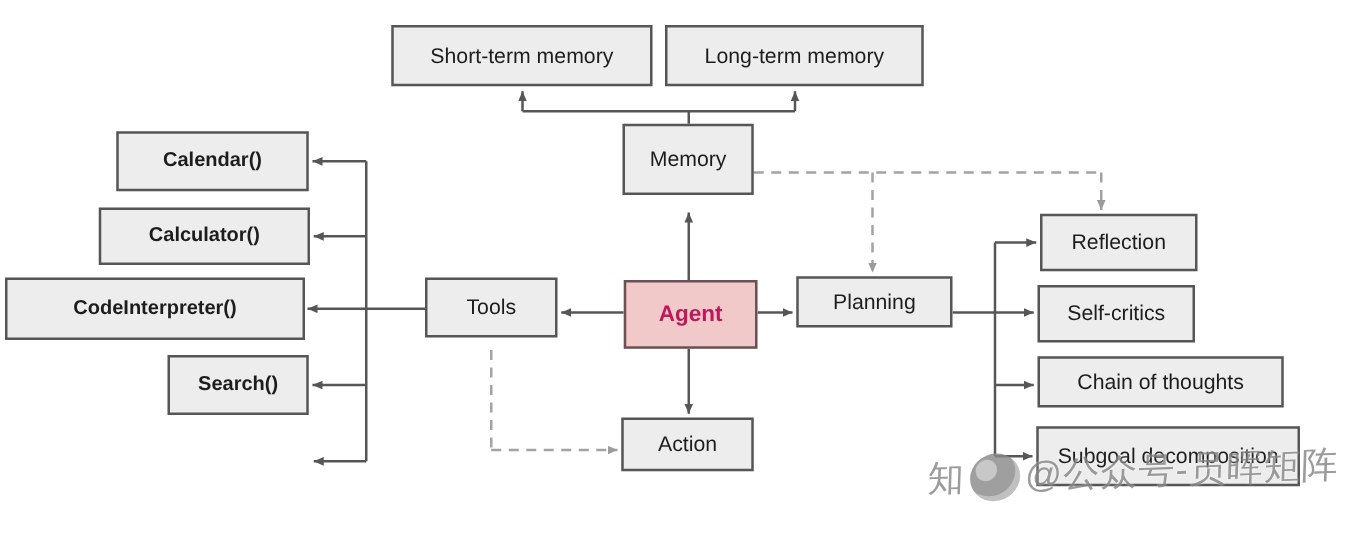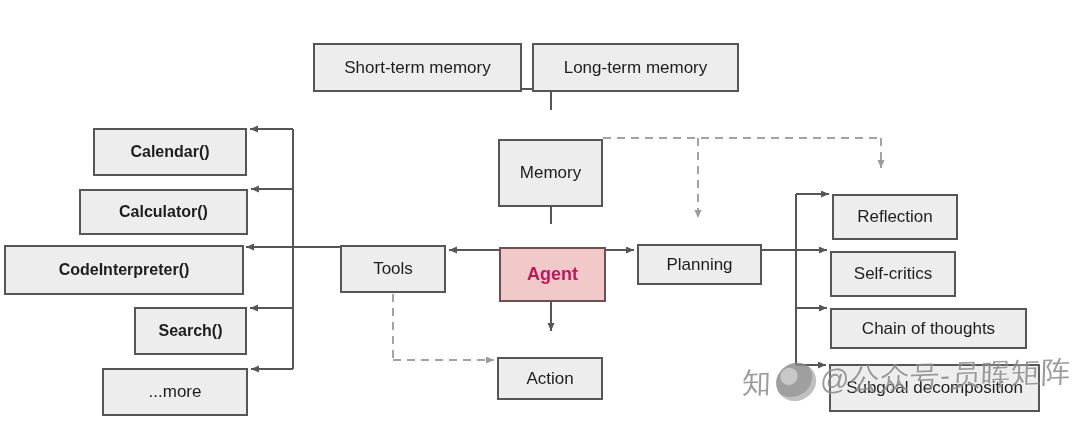--- a/index.html
+++ b/index.html
@@ -26,21 +26,20 @@
     box-sizing: border-box;
     background: #ededed;
     border: 2px solid #565656;
     display: flex;
     align-items: center;
     justify-content: center;
     font-size: 17px;
     color: #1d1d1d;
     white-space: nowrap;
     z-index: 2;
-    margin-top: 23px;
   }
   .node.mono {
     font-family: Liberation Sans, sans-serif;
     font-weight: 700;
     font-size: 16px;
   }
   .node.agent {
     background: #f2c9c9;
     border-color: #6b5252;
     font-weight: 700;
@@ -124,21 +123,21 @@
   </svg>
 
   <div class="node" style="left:313px;top:20px;width:209px;height:49px">
     <span>Short-term memory</span>
   </div>
 
   <div class="node" style="left:532px;top:20px;width:207px;height:49px">
     <span>Long-term memory</span>
   </div>
 
-  <div class="node" style="left:498px;top:116px;width:105px;height:68px">
+  <div class="node" style="left:498px;top:99px;width:105px;height:57px">
     <span>Memory</span>
   </div>
 
   <div class="node agent" style="left:499px;top:224px;width:107px;height:55px">
     <span>Agent</span>
   </div>
 
   <div class="node" style="left:340px;top:222px;width:106px;height:48px">
     <span>Tools</span>
   </div>
@@ -160,23 +159,20 @@
   </div>
 
   <div class="node mono" style="left:4px;top:222px;width:240px;height:50px">
     <span>CodeInterpreter()</span>
   </div>
 
   <div class="node mono" style="left:134px;top:284px;width:113px;height:48px">
     <span>Search()</span>
   </div>
 
-  <div class="node" style="left:102px;top:345px;width:146px;height:48px">
-    <span>...more</span>
-  </div>
 
   <div class="node" style="left:832px;top:171px;width:126px;height:46px">
     <span>Reflection</span>
   </div>
 
   <div class="node" style="left:830px;top:228px;width:126px;height:46px">
     <span>Self-critics</span>
   </div>
 
   <div class="node" style="left:830px;top:285px;width:197px;height:41px">

